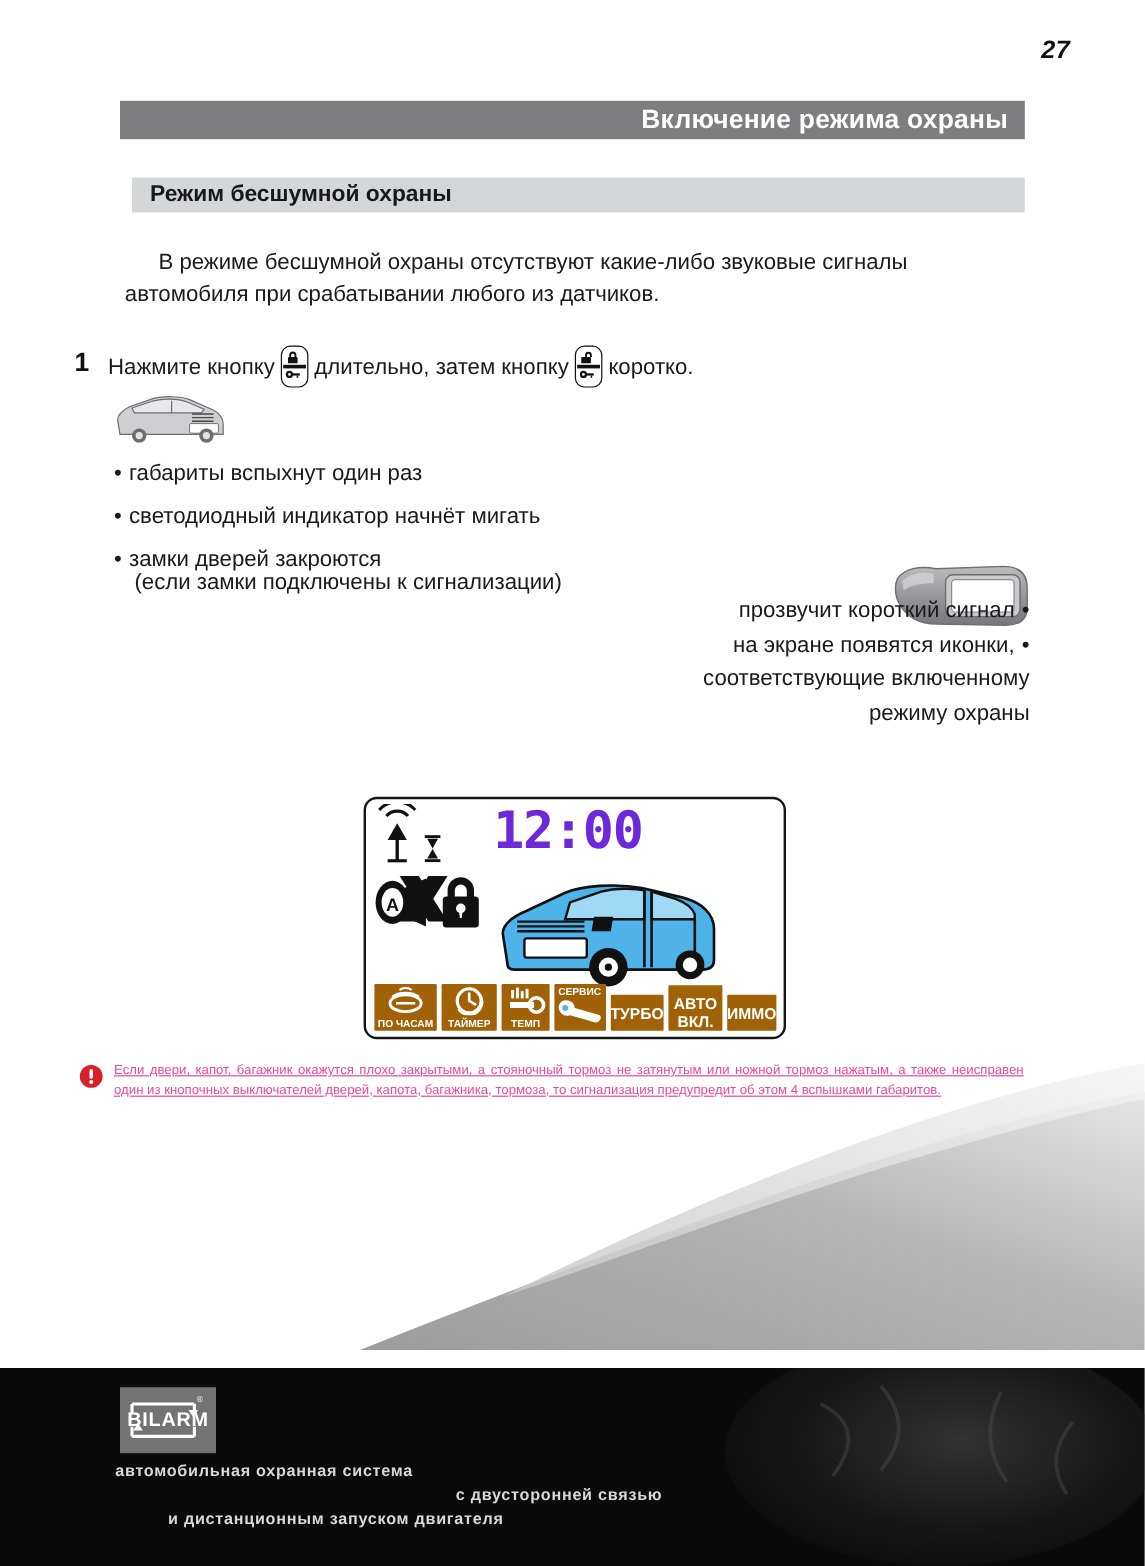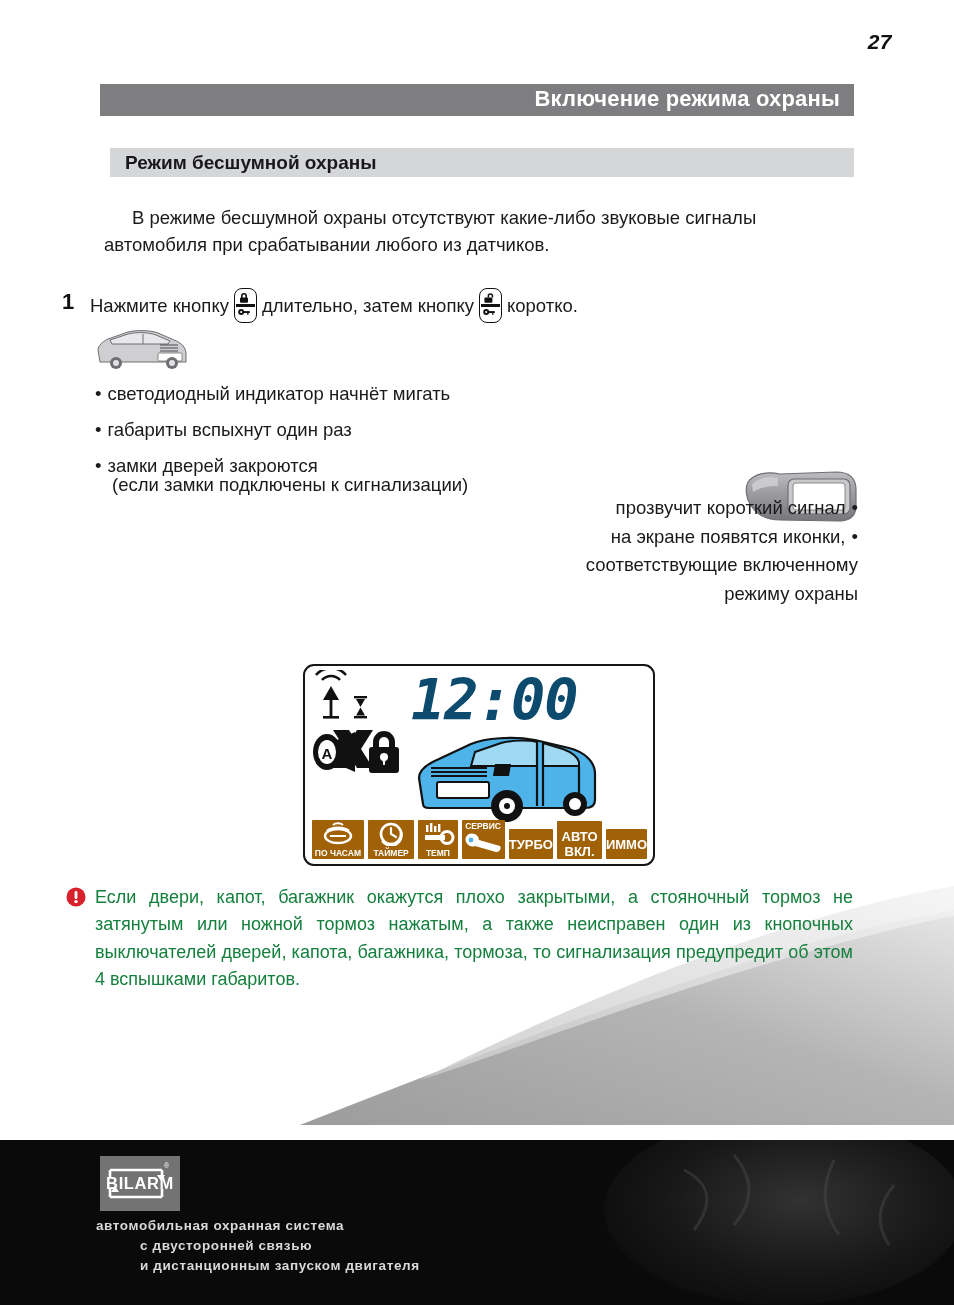--- a/index.html
+++ b/index.html
@@ -103,22 +103,22 @@
 
   
   .lcd{
     position:absolute;left:303px;top:664px;width:352px;height:202px;
     border:2.4px solid #151515;border-radius:11px;background:#fff;z-index:5;
     box-sizing:border-box;
   }
   .lcd .time{
     position:absolute;left:106px;top:6px;
     font-family:"DejaVu Sans Mono", monospace;
-    font-size:57px;font-weight:bold;color:#0c4a6e;
-    font-style:italic;letter-spacing:-1px;line-height:1;
+    font-size:43px;font-weight:bold;color:#6d28d9;
+    letter-spacing:-1px;line-height:1;
   }
   .lcd-icons{position:absolute;left:6px;top:4px;}
   .lcd-car{position:absolute;left:104px;top:56px;}
   .lcd-tiles{
     position:absolute;left:7px;bottom:5px;right:6px;height:40px;
     display:flex;gap:4px;align-items:flex-end;
   }
   .tile{
     background:#a16207;position:relative;border-radius:1px;
     display:flex;flex-direction:column;justify-content:flex-end;
@@ -133,22 +133,22 @@
   .tile.two-line .tl-label{font-size:13px;line-height:15px;text-align:center;}
   .tile .gfx{position:absolute;left:0;right:0;top:2px;display:flex;justify-content:center;}
 
   
   .warn{
     position:absolute;left:66px;top:884px;width:790px;z-index:5;
     display:flex;gap:9px;align-items:flex-start;
   }
   .warn-icon{flex:0 0 auto;margin-top:3px;}
   .warn-text{
-    font-size:18px;line-height:1.52;color:#15803d;
-    text-align:justify;text-justify:inter-word;width:758px;
+    font-size:11px;line-height:1.52;color:#ec4899;
+    text-align:justify;text-justify:inter-word;width:758px;text-decoration:underline;
   }
 
   
   .footer{
     position:absolute;left:0;bottom:0;width:954px;height:165px;
     background:#0a0a0a;z-index:6;overflow:hidden;
   }
   .footer .tiger{
     position:absolute;right:0;top:-10px;width:420px;height:185px;
     opacity:.5;
@@ -162,21 +162,21 @@
     position:absolute;left:0;right:0;top:50%;transform:translateY(-52%);
     text-align:center;color:#fff;font-weight:bold;font-size:16.5px;
     letter-spacing:.6px;
   }
   .tagline{
     position:absolute;left:92px;top:76px;width:460px;
     color:#d9d9d9;font-weight:bold;font-size:13.5px;line-height:20px;
     letter-spacing:.6px;
   }
   .tagline .l1{text-align:left;padding-left:4px;}
-  .tagline .l2{text-align:left;padding-left:48px;}
+  .tagline .l2{text-align:right;padding-left:48px;}
   .tagline .l3{text-align:left;padding-left:48px;}
 </style>
 </head>
 <body>
 
 <div class="page">
 
   <div class="bg-swoosh">
     <svg width="954" height="265" viewBox="0 0 954 265">
       <defs>
@@ -261,24 +261,24 @@
           <circle cx="28" cy="37" r="3" fill="#e3e3e5"></circle>
         <circle cx="84" cy="37" r="6"></circle>
           <circle cx="84" cy="37" r="3" fill="#e3e3e5"></circle>
       </g>
       <path d="M55 8 L55 18" stroke="#6e6e72" stroke-width="1" fill="none"></path>
     </svg>
   </div>
 
   <div class="bullets">
     <div class="li">
+      <span class="dot">•</span><span>габариты вспыхнут один раз</span>
+    </div>
+    <div class="li">
       <span class="dot">•</span><span>светодиодный индикатор начнёт мигать</span>
-    </div>
-    <div class="li">
-      <span class="dot">•</span><span>габариты вспыхнут один раз</span>
     </div>
     <div class="li">
       <span class="dot">•</span><span>замки дверей закроются</span>
       <div class="sub">(если замки подключены к сигнализации)</div>
     </div>
   </div>
 
   <div class="fob">
     <svg width="120" height="60" viewBox="0 0 120 60">
       <defs>

